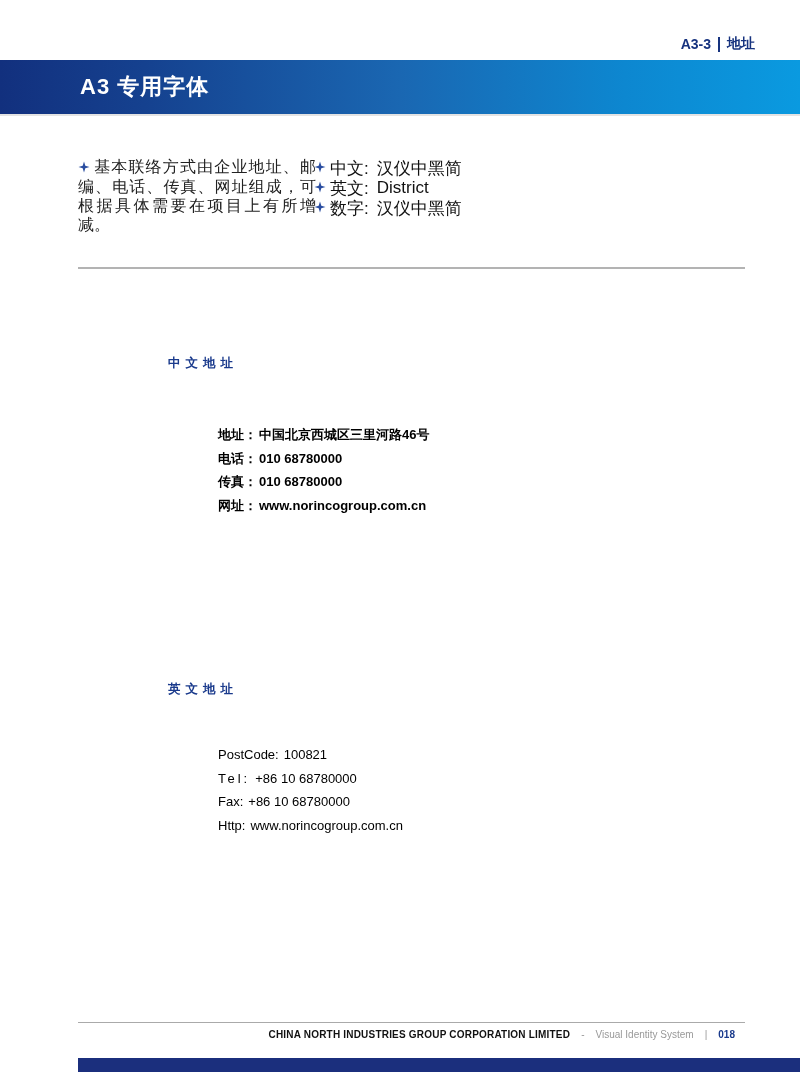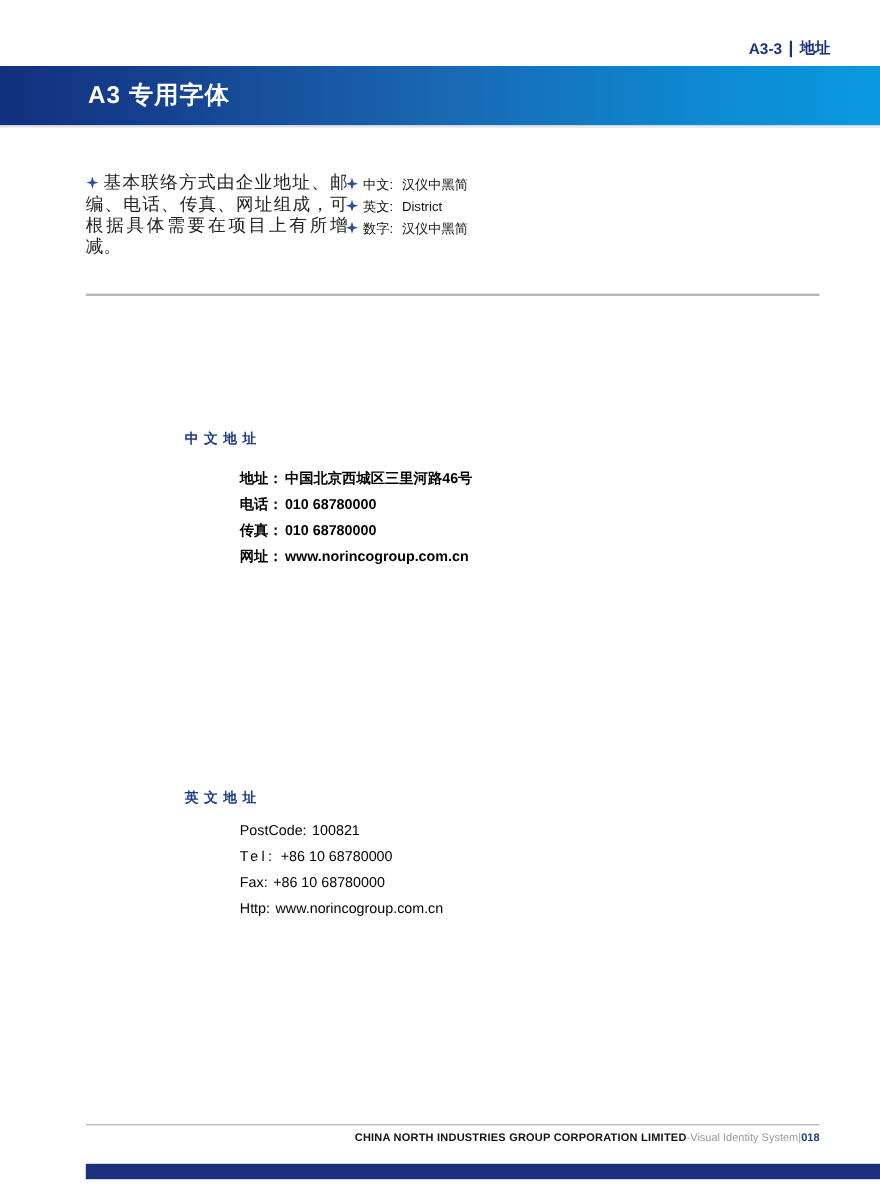--- a/index.html
+++ b/index.html
@@ -30,50 +30,50 @@
   }
 
   
   .intro {
     position: absolute; top: 157px; left: 78px; width: 238px;
     font-size: 16px; line-height: 19px; color: #222222; text-align: justify;
   }
   .cross-icon { display: inline-block; vertical-align: -1px; margin-right: 3px; }
 
   .legend { position: absolute; top: 158px; left: 314px; }
-  .legend-row { display: flex; align-items: center; height: 20px; font-size: 12px; color: #111111; }
+  .legend-row { display: flex; align-items: center; height: 20px; font-size: 17px; color: #111111; }
   .legend-row .cross-icon { margin-right: 4px; }
   .legend-label { margin-right: 8px; }
 
   
   .rule-top { position: absolute; top: 267px; left: 78px; width: 667px; height: 2px; background: #b3b3b3; }
   .rule-footer { position: absolute; top: 1022px; left: 78px; width: 667px; height: 1px; background: #aaaaaa; }
 
   
   .section-heading {
     position: absolute; left: 168px;
-    color: #1a3a8c; font-size: 12.5px; font-weight: bold; letter-spacing: 5px; margin-top: 36px;
+    color: #1a3a8c; font-size: 12.5px; font-weight: bold; letter-spacing: 5px;
   }
   .heading-cn { top: 355px; }
   .heading-en { top: 681px; }
 
   
   .addr-block { position: absolute; left: 218px; }
   .addr-cn { top: 423px; font-weight: bold; }
   .addr-en { top: 743px; font-weight: normal; }
   .addr-line { font-size: 13px; color: #000000; line-height: 23.5px; white-space: nowrap; }
   .addr-line .lbl { display: inline-block; margin-right: 5px; }
   .addr-cn .addr-line .lbl { margin-right: 2px; }
   .lbl-spaced { letter-spacing: 3px; }
 
   
   .footer-text {
-    position: absolute; top: 1029px; right: 55px;
+    position: absolute; top: 1029px; right: 65px;
     font-size: 10px; color: #999999; white-space: nowrap;
-    display: flex; align-items: baseline; gap: 0;
+    display: flex; align-items: baseline; gap: 11px;
   }
   .footer-company { color: #111111; font-weight: bold; letter-spacing: 0.2px; }
   .footer-page { color: #1a3a8c; font-weight: bold; }
 
   
   .bottom-bar { position: absolute; top: 1058px; left: 78px; width: 722px; height: 14px; background: #1b2f7d; }
 </style>
 </head>
 <body>
 

